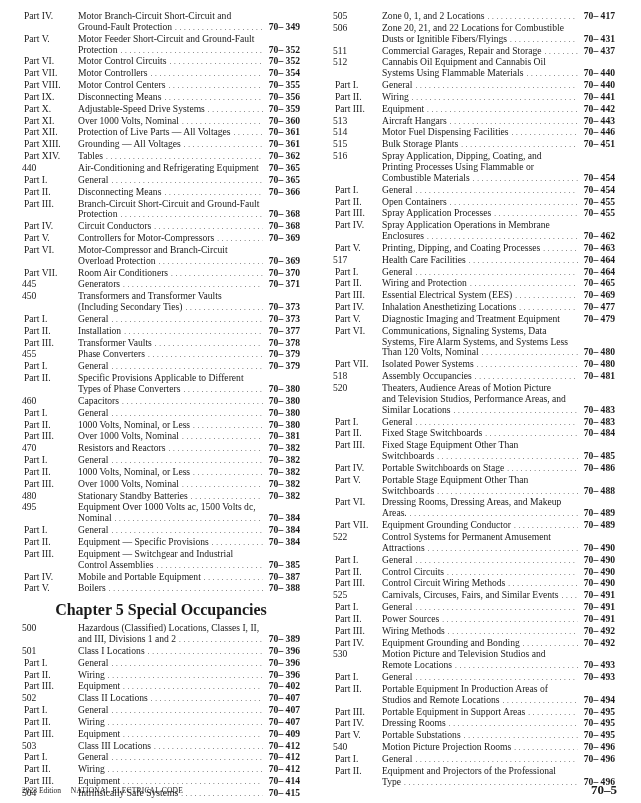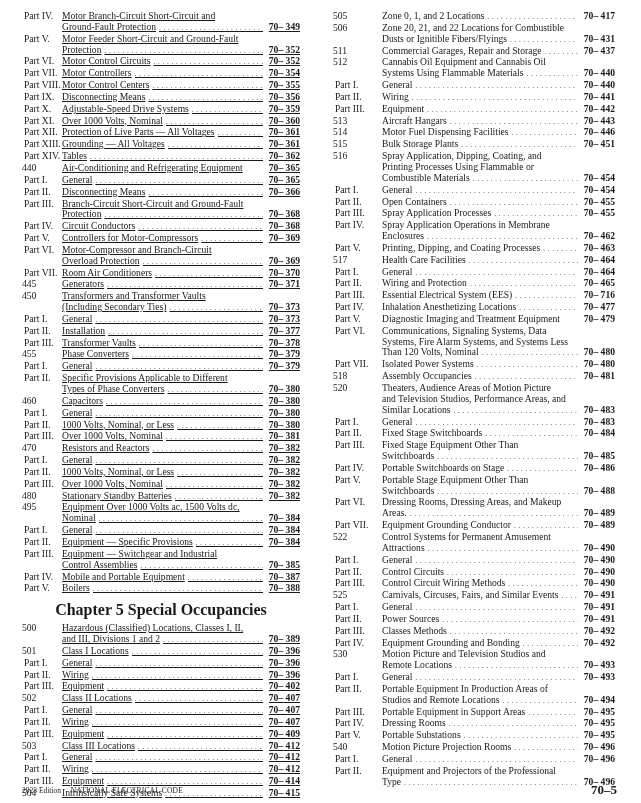--- a/index.html
+++ b/index.html
@@ -6,21 +6,21 @@
   body { width:641px; height:803px; position:relative; overflow:hidden;
          font-family:"Liberation Serif", "DejaVu Serif", serif; color:#1a1a1a; }
   .col { position:absolute; top:11px; }
   .col.left { left:22px; width:278px; }
   .col.right { left:333px; width:282px; }
   .entry { position:relative; font-size:9.6px; line-height:10.85px; }
   .entry .lbl { position:absolute; left:0; top:0; white-space:nowrap; }
   .entry.article .lbl { font-weight:normal; }
   .entry.part .lbl { padding-left:2px; }
   .entry .body { margin-left:46px; }
-  .left .entry .body { margin-left:40px;text-decoration:underline; }
+  .left .entry .body { margin-left:56px; }
   .right .entry .body { margin-left:49px; }
   .line { display:flex; align-items:baseline; white-space:nowrap; }
   .line .t { flex:0 0 auto; }
   .line .dots { flex:1 1 auto; overflow:hidden; color:#333; font-size:7px; letter-spacing:0.5px; margin:0 3px; }
   .line .dots::before { content:". . . . . . . . . . . . . . . . . . . . . . . . . . . . . . . . . . . . . . . . . . . . . . . . . . . . . . . . . . . . . . . . . . . . . . . . . . . . . . . . . . . . ."; }
   .line .pg { flex:0 0 auto; width:34px; text-align:right; font-weight:bold; }
   .chapter { font-size:16px; font-weight:bold; text-align:center; margin:8px 0 6px 0; line-height:14px; }
   .footer { position:absolute; top:782px; left:22px; right:24px; font-size:7.5px; display:flex; justify-content:space-between; align-items:center; }
   .footer .ed { font-weight:normal; }
   .footer .code { letter-spacing:0.2px; margin-left:8px; }
@@ -824,21 +824,21 @@
           <span class="pg">70– 465</span>
         </div>
       </div>
     </div>
     <div class="entry part">
       <span class="lbl">Part III.</span>
       <div class="body">
         <div class="line">
           <span class="t">Essential Electrical System (EES)</span>
           <span class="dots"></span>
-          <span class="pg">70– 716</span>
+          <span class="pg">70– 469</span>
         </div>
       </div>
     </div>
     <div class="entry part">
       <span class="lbl">Part IV.</span>
       <div class="body">
         <div class="line">
           <span class="t">Inhalation Anesthetizing Locations</span>
           <span class="dots"></span>
           <span class="pg">70– 477</span>
@@ -1056,21 +1056,21 @@
           <span class="t">Power Sources</span>
           <span class="dots"></span>
           <span class="pg">70– 491</span>
         </div>
       </div>
     </div>
     <div class="entry part">
       <span class="lbl">Part III.</span>
       <div class="body">
         <div class="line">
-          <span class="t">Classes Methods</span>
+          <span class="t">Wiring Methods</span>
           <span class="dots"></span>
           <span class="pg">70– 492</span>
         </div>
       </div>
     </div>
     <div class="entry part">
       <span class="lbl">Part IV.</span>
       <div class="body">
         <div class="line">
           <span class="t">Equipment Grounding and Bonding</span>

